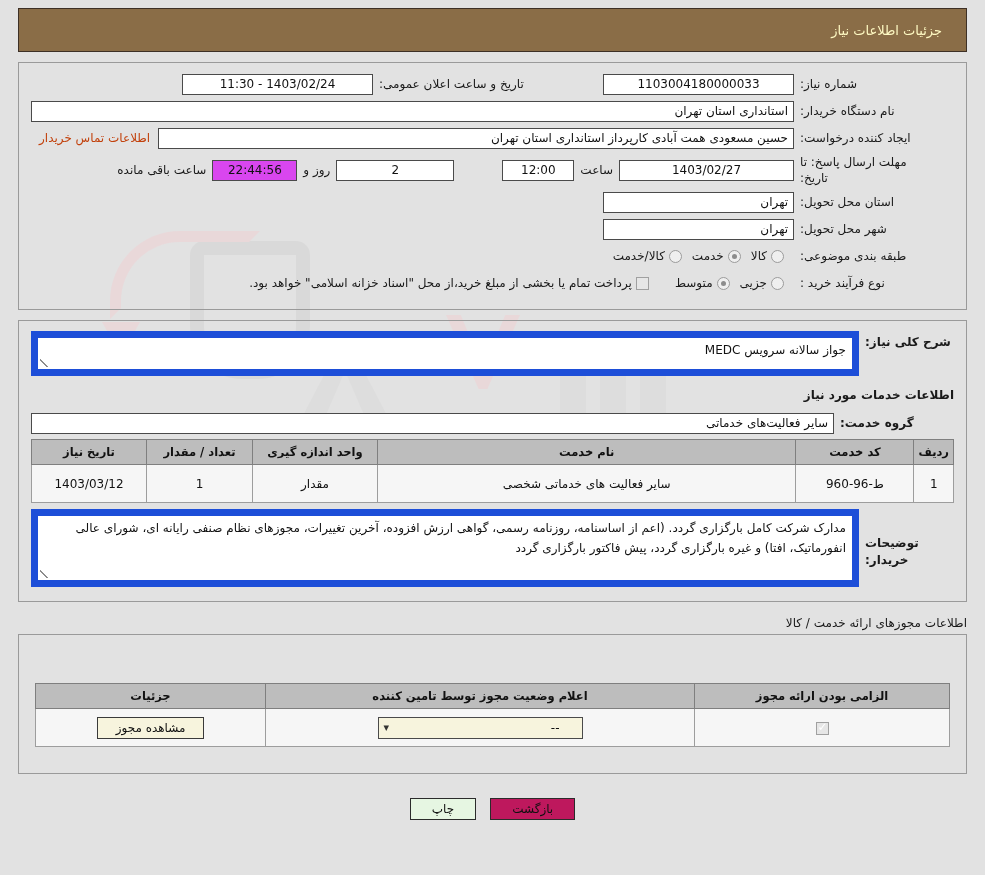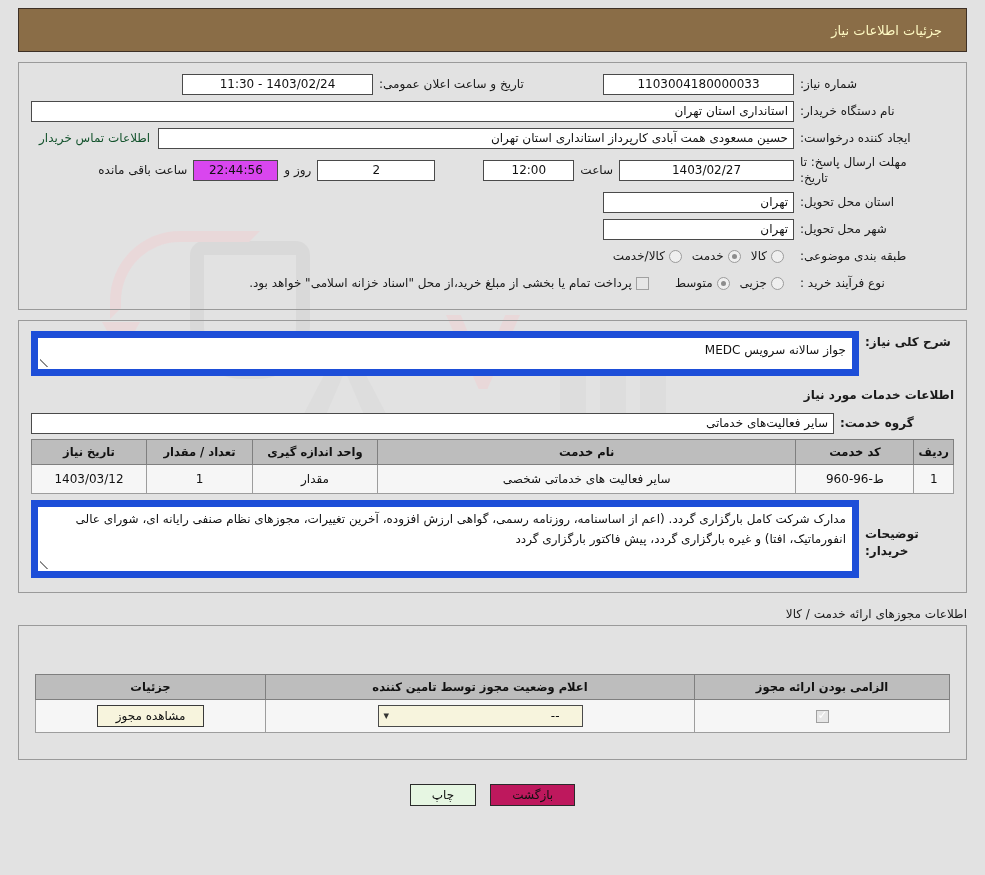--- a/index.html
+++ b/index.html
@@ -136,31 +136,31 @@
     text-align: center;
     color: #111;
     overflow: hidden;
     white-space: nowrap;
   }
   .inp.rt { text-align: right; }
   .inp.cream { background: #d946ef; }
   .inp.w185 { width: 191px; }
   .inp.w175 { width: 175px; }
   .inp.w118 { width: 118px; }
-  .inp.w95  { width: 91px; }
+  .inp.w95  { width: 72px; }
   .inp.w85  { width: 85px; }
   .inp.grow { flex: 1 1 auto; min-width: 10px; }
 
   .mini-lbl {
     padding: 0 6px;
     font-size: 12px;
     white-space: nowrap;
   }
   .link {
-    color: #14532d;
+    color: #c2410c;
     font-size: 12px;
     padding: 0 8px;
     cursor: pointer;
     white-space: nowrap;
   }
 
   
   .radio {
     width: 13px; height: 13px;
     border-radius: 50%;
@@ -247,21 +247,21 @@
     text-align: center;
     color: #111;
     font-size: 11.5px;
   }
   table.grid td {
     background: #f6f6f6;
     border: 1px solid #9d9d9d;
     padding: 5px 4px;
     text-align: center;
     color: #111;
-    height: 29px;
+    height: 38px;
   }
 
   
   .permit-caption {
     margin: 14px 18px 4px 18px;
     font-size: 12px;
     text-align: right;
   }
   .permit-panel {
     margin: 0 18px;

